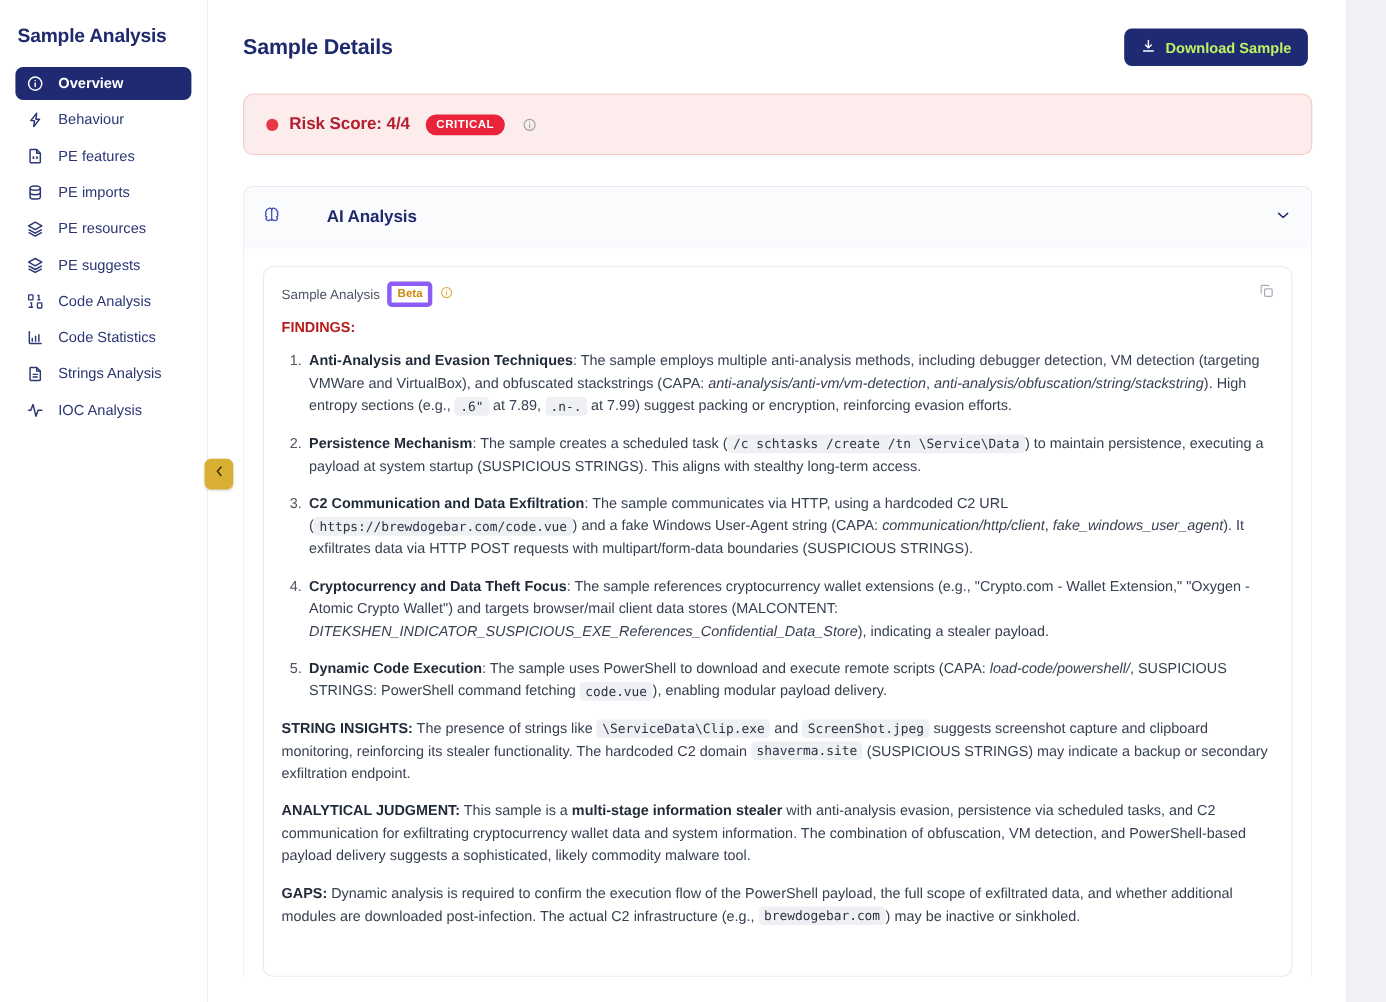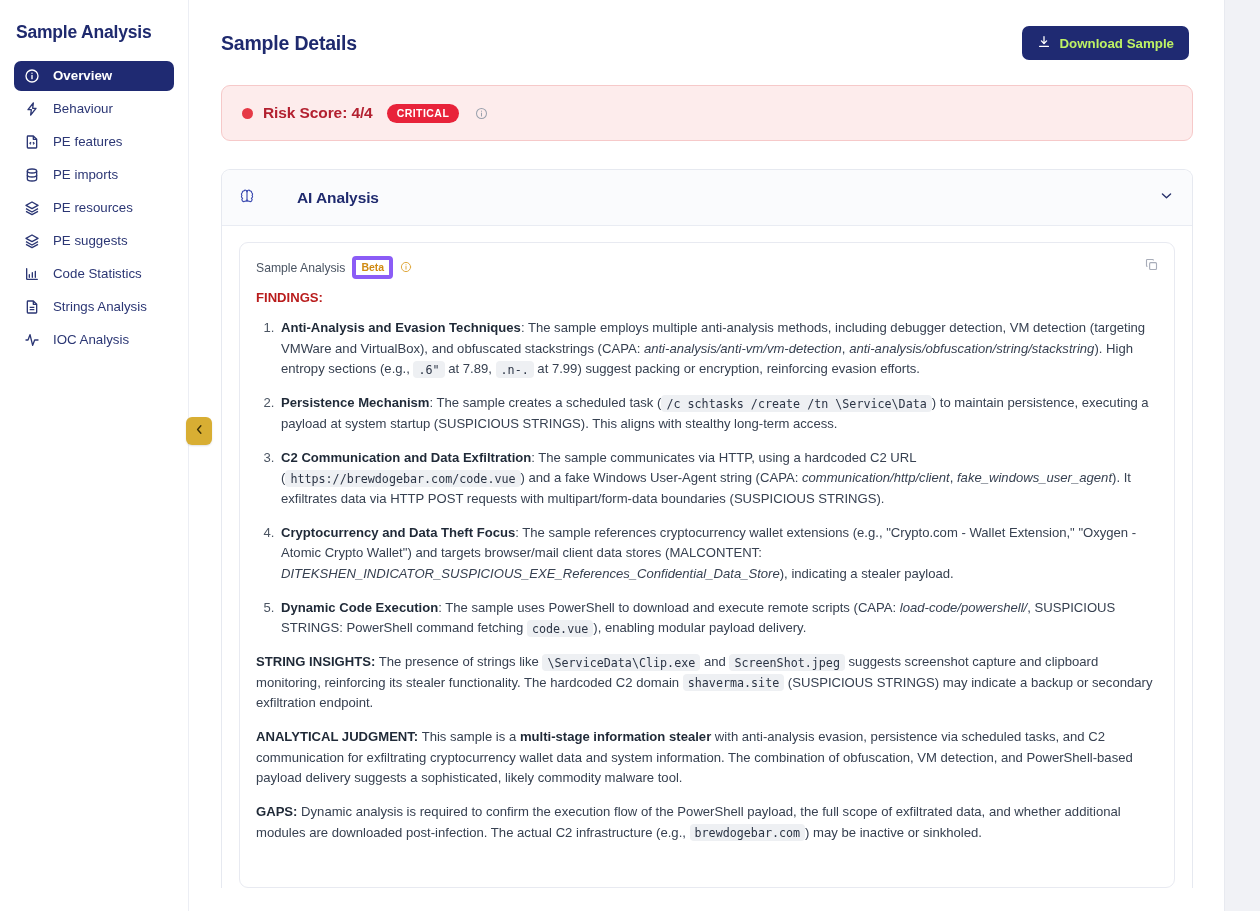--- a/index.html
+++ b/index.html
@@ -243,20 +243,30 @@
         <span class="ico">
             <svg width="16" height="16" viewBox="0 0 24 24" fill="none" stroke-width="2" stroke-linejoin="round">
               <path d="m12 3 9 5-9 5-9-5 9-5z"></path>
               <path d="m3 13 9 5 9-5"></path>
               <path d="m3 17 9 5 9-5"></path>
             </svg>
           </span>
         <span class="nav-label">PE suggests</span>
       </div>
 
+      <div class="nav-item">
+        <span class="ico">
+            <svg width="16" height="16" viewBox="0 0 24 24" fill="none" stroke-width="1.8">
+              <rect x="3" y="3" width="6" height="7" rx="1"></rect>
+              <rect x="15" y="14" width="6" height="7" rx="1"></rect>
+              <path d="M15 4h2v6M15 10h4M5 14h2v6M3 20h6"></path>
+            </svg>
+          </span>
+        <span class="nav-label">Code Analysis</span>
+      </div>
 
       <div class="nav-item">
         <span class="ico">
             <svg width="16" height="16" viewBox="0 0 24 24" fill="none" stroke-width="2" stroke-linecap="round">
               <path d="M4 4v15a1 1 0 0 0 1 1h15"></path>
               <path d="M8 17v-4M12.5 17v-7M17 17V8"></path>
             </svg>
           </span>
         <span class="nav-label">Code Statistics</span>
       </div>

